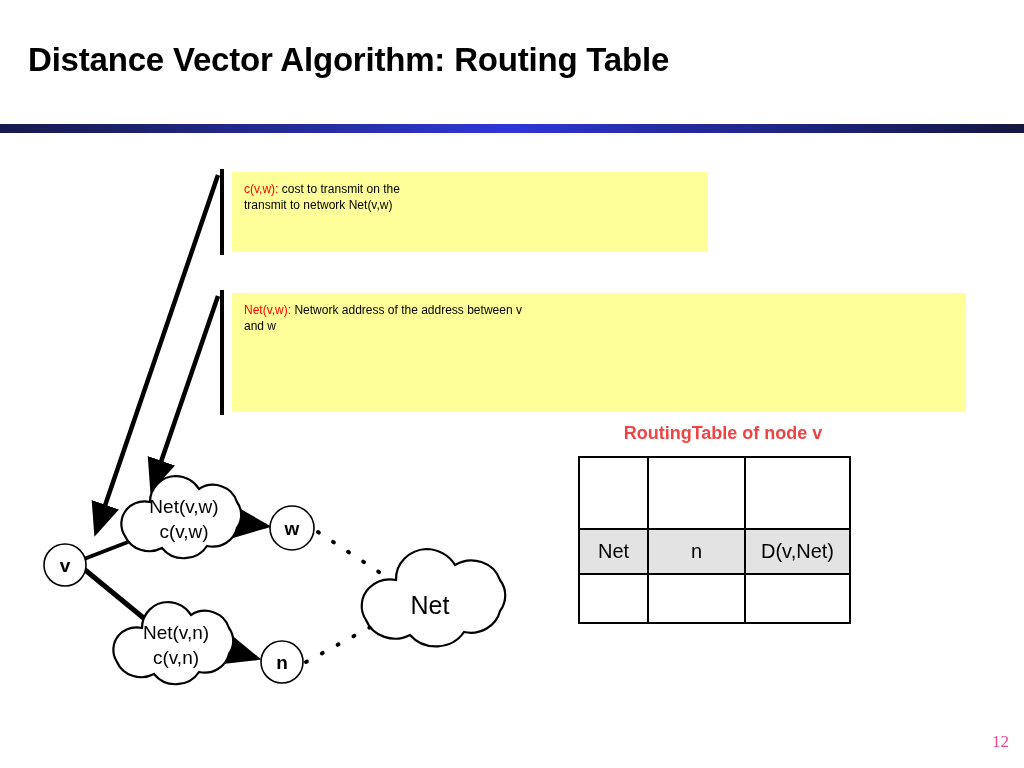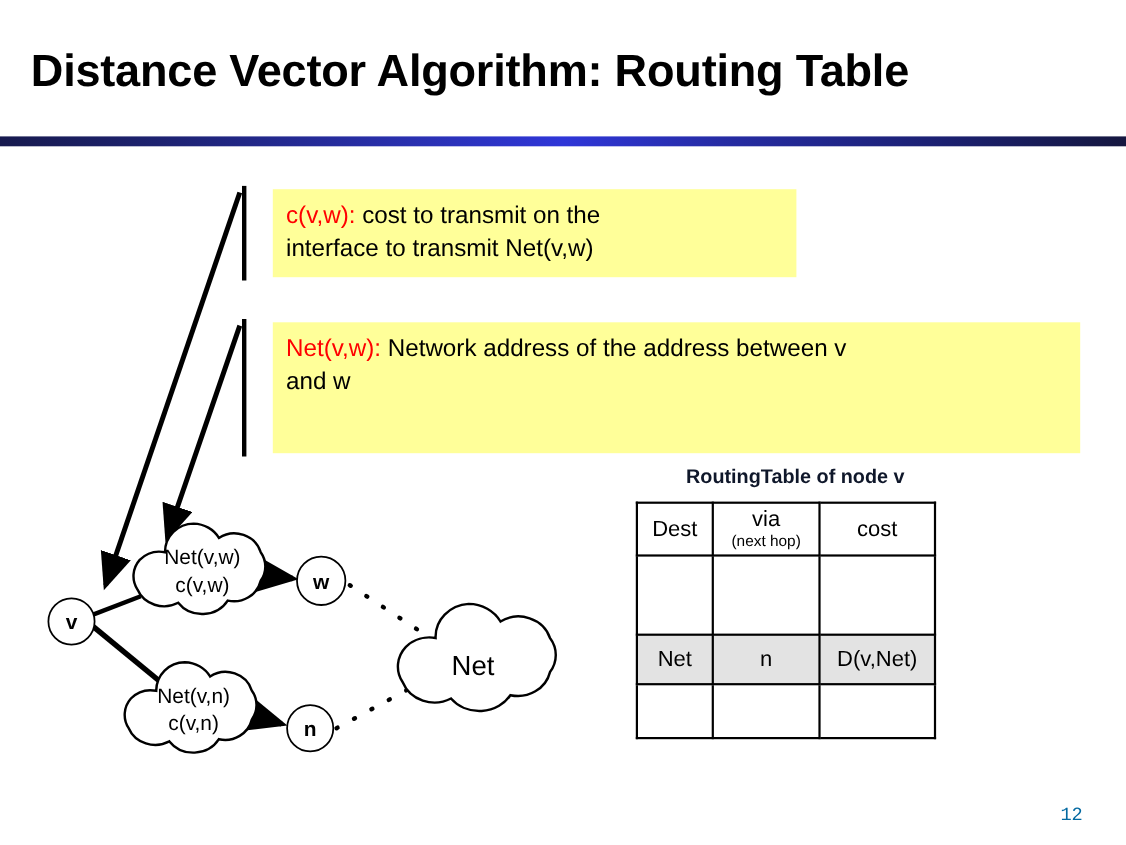--- a/index.html
+++ b/index.html
@@ -15,21 +15,21 @@
     font-family: "Liberation Sans", sans-serif;
     color: #000000;
   }
 
   
   #slide-title {
     position: absolute;
     left: 28px;
     top: 42px;
     width: 960px;
-    font-size: 41px;
+    font-size: 33px;
     font-weight: bold;
     letter-spacing: -0.2px;
     color: #000000;
     line-height: 1.1;
     white-space: nowrap;
   }
 
   
   #title-divider {
     position: absolute;
@@ -45,25 +45,24 @@
         #262ca4 64%,
         #1b2070 84%,
         #15173f 100%);
   }
 
   
   .callout {
     position: absolute;
     background: #ffff99;
     color: #000000;
-    font-size: 22px;
+    font-size: 12px;
     line-height: 1.35;
     padding: 9px 10px 10px 12px;
     box-sizing: border-box;
-    margin-left: 16px;
   }
   .callout .hl {
     color: #ff0000;
   }
   .callout-bar {
     position: absolute;
     width: 4px;
     background: #000000;
   }
 
@@ -92,21 +91,21 @@
   }
 
   
   #routing-table-caption {
     position: absolute;
     left: 578px;
     top: 423px;
     width: 290px;
     font-size: 18px;
     font-weight: bold;
-    color: #0f172a;
+    color: #ef4444;
     text-align: center;
     white-space: nowrap;
   }
 
   #routing-table {
     position: absolute;
     left: 578px;
     top: 456px;
     border-collapse: collapse;
     table-layout: fixed;
@@ -154,58 +153,50 @@
   .net-label {
     font-family: "Liberation Sans", sans-serif;
     font-size: 25px;
     fill: #000000;
     text-anchor: middle;
   }
 
   
   #page-number {
     position: absolute;
-    left: 964px;
+    left: 992px;
     top: 732px;
-    font-family: Liberation Mono, monospace;
+    font-family: Liberation Serif, serif;
     font-size: 17px;
-    color: #0369a1;
+    color: #ec4899;
   }
 </style>
 </head>
 <body>
 
 <div id="slide-title">Distance Vector Algorithm: Routing Table</div>
 
 <div id="title-divider"></div>
 
 <div id="callout-cvw-bar" class="callout-bar"></div>
 <div id="callout-cvw" class="callout">
   <span class="hl">c(v,w):</span><span> cost to transmit on the</span><br>
-  <span>interface to transmit Net(v,w)</span>
+  <span>transmit to network Net(v,w)</span>
 </div>
 
 <div id="callout-netvw-bar" class="callout-bar"></div>
 <div id="callout-netvw" class="callout">
   <span class="hl">Net(v,w):</span><span> Network address of the address  between v</span><br>
   <span>and w</span><br>
 </div>
 
 <div id="routing-table-caption">RoutingTable of node v</div>
 
 <table id="routing-table">
   <tbody>
-      <tr class="row-head">
-    <td class="col-dest">Dest</td>
-    <td class="col-via">
-      <span class="via-main">via</span>
-      <span class="via-sub">(next hop)</span>
-    </td>
-    <td class="col-cost">cost</td>
-  </tr>
   <tr class="row-blank">
     <td class="col-dest"></td>
     <td class="col-via"></td>
     <td class="col-cost"></td>
   </tr>
   <tr class="row-data">
     <td class="col-dest">Net</td>
     <td class="col-via">n</td>
     <td class="col-cost">D(v,Net)</td>
   </tr>

